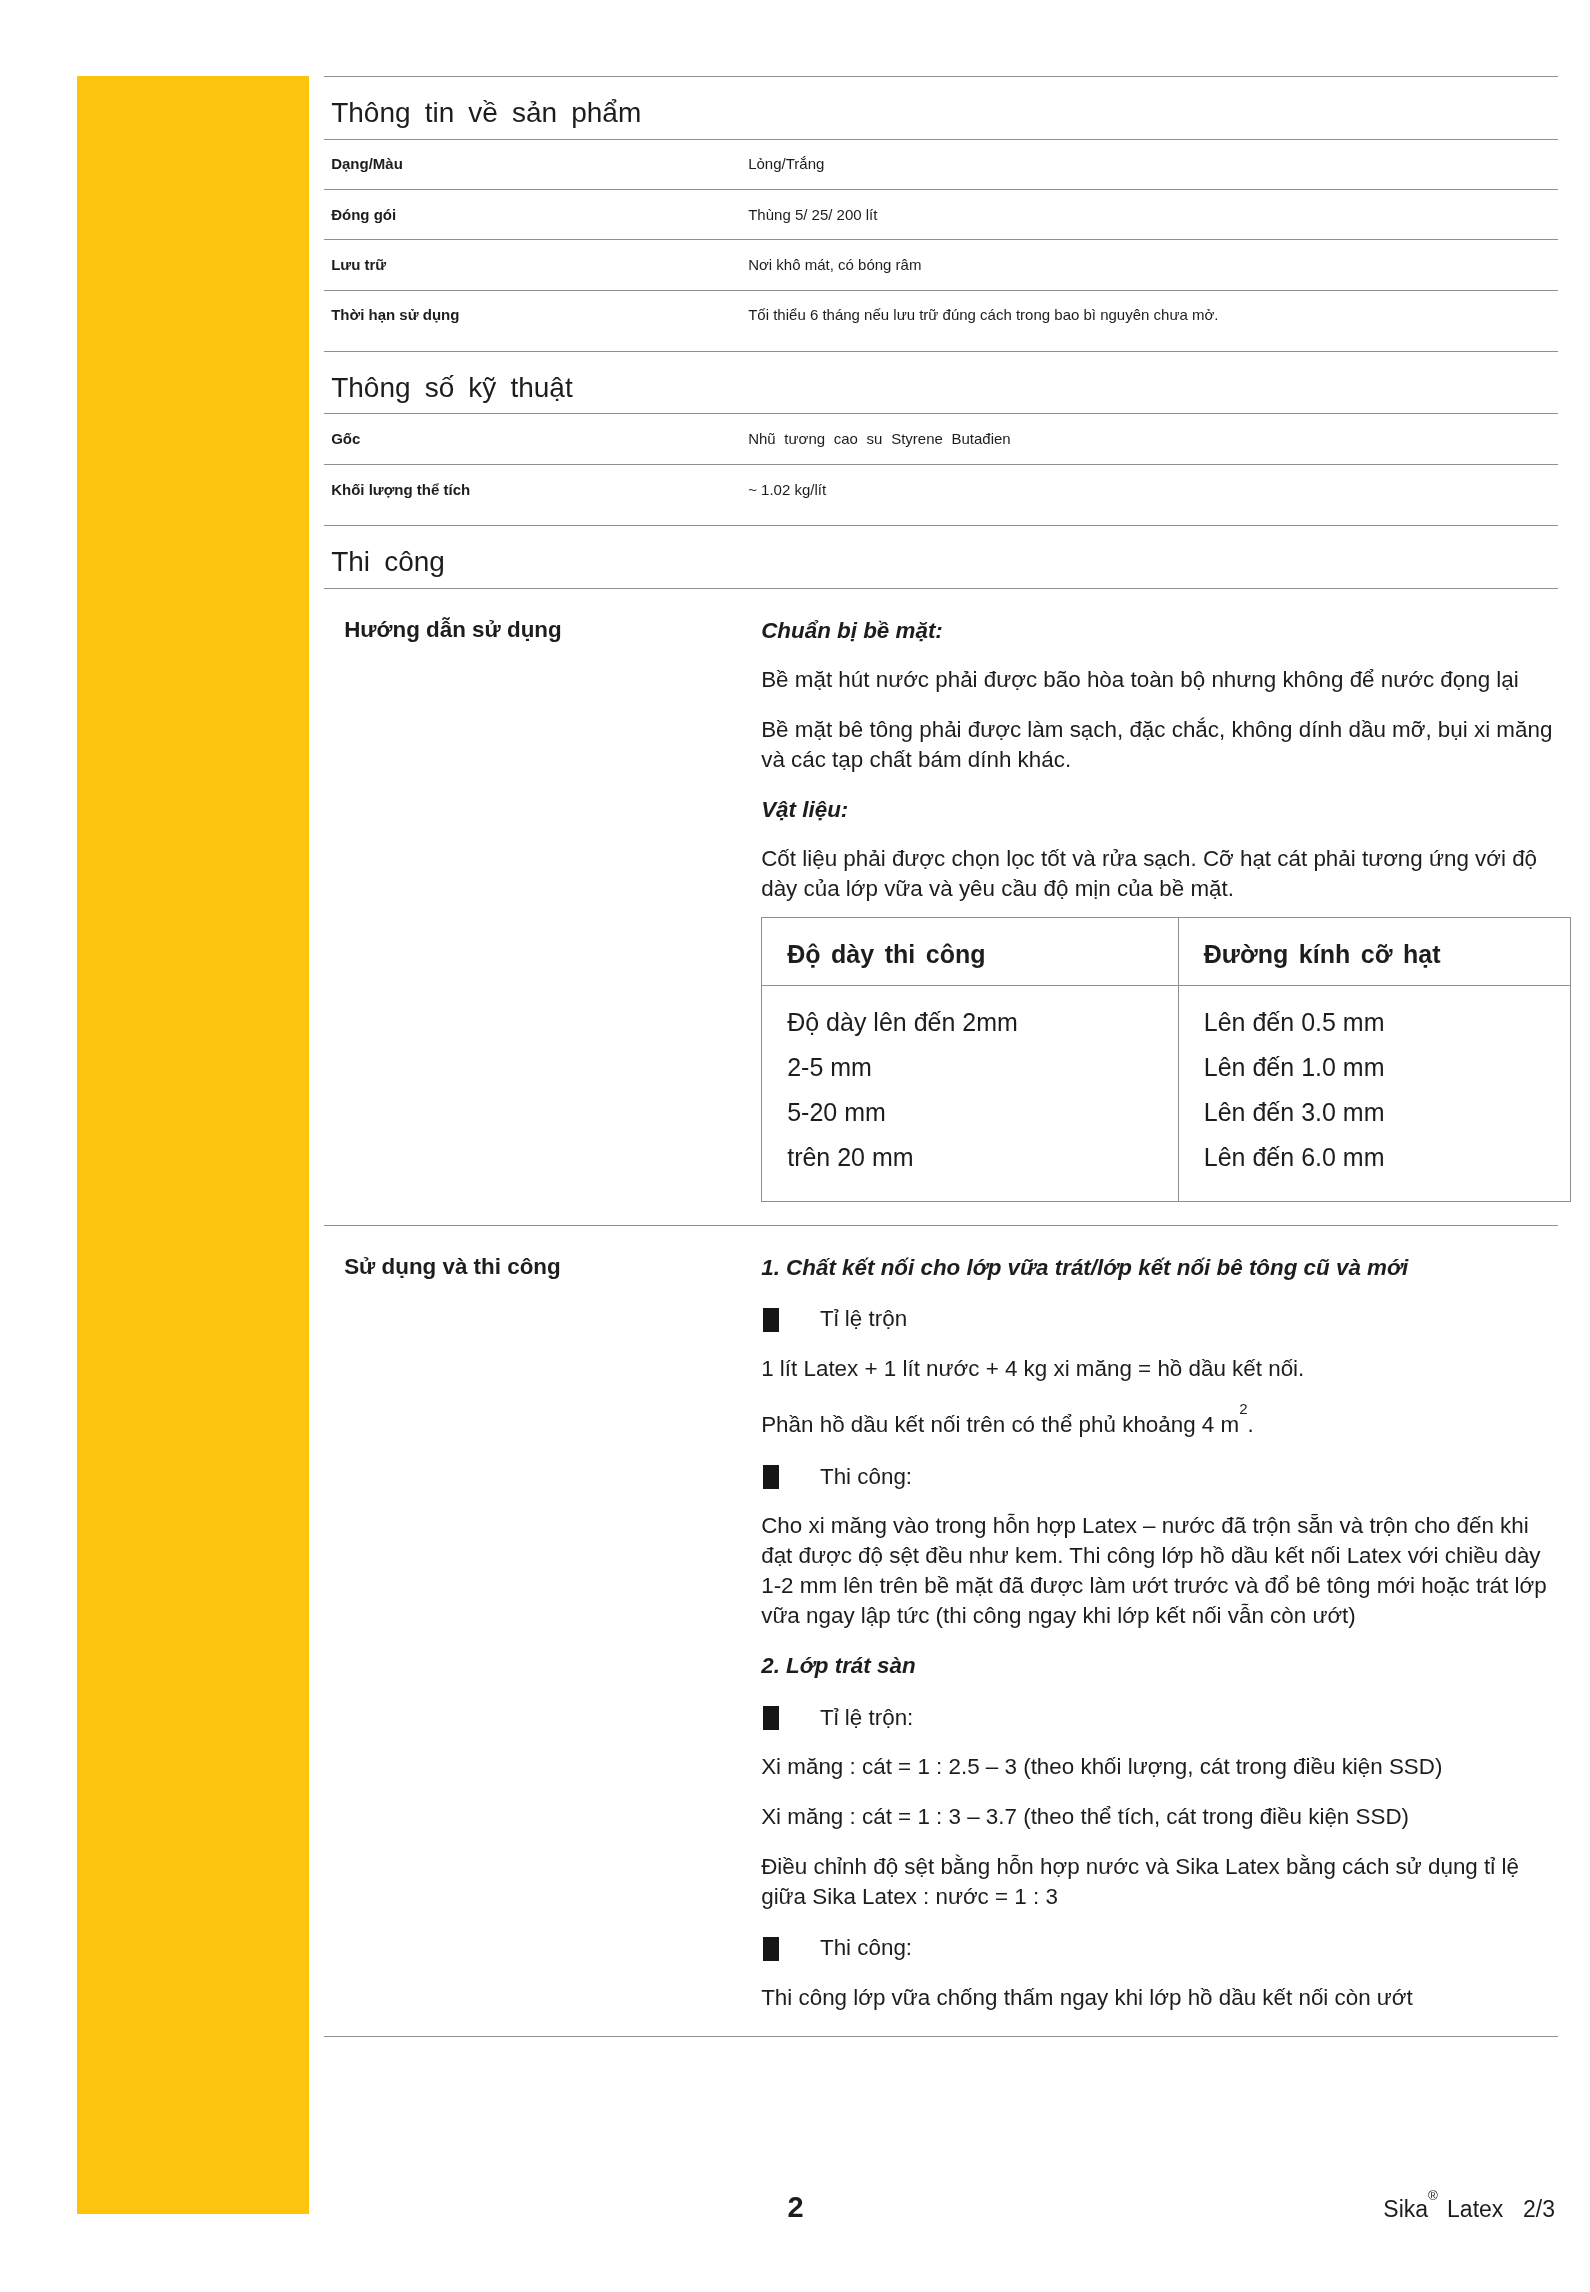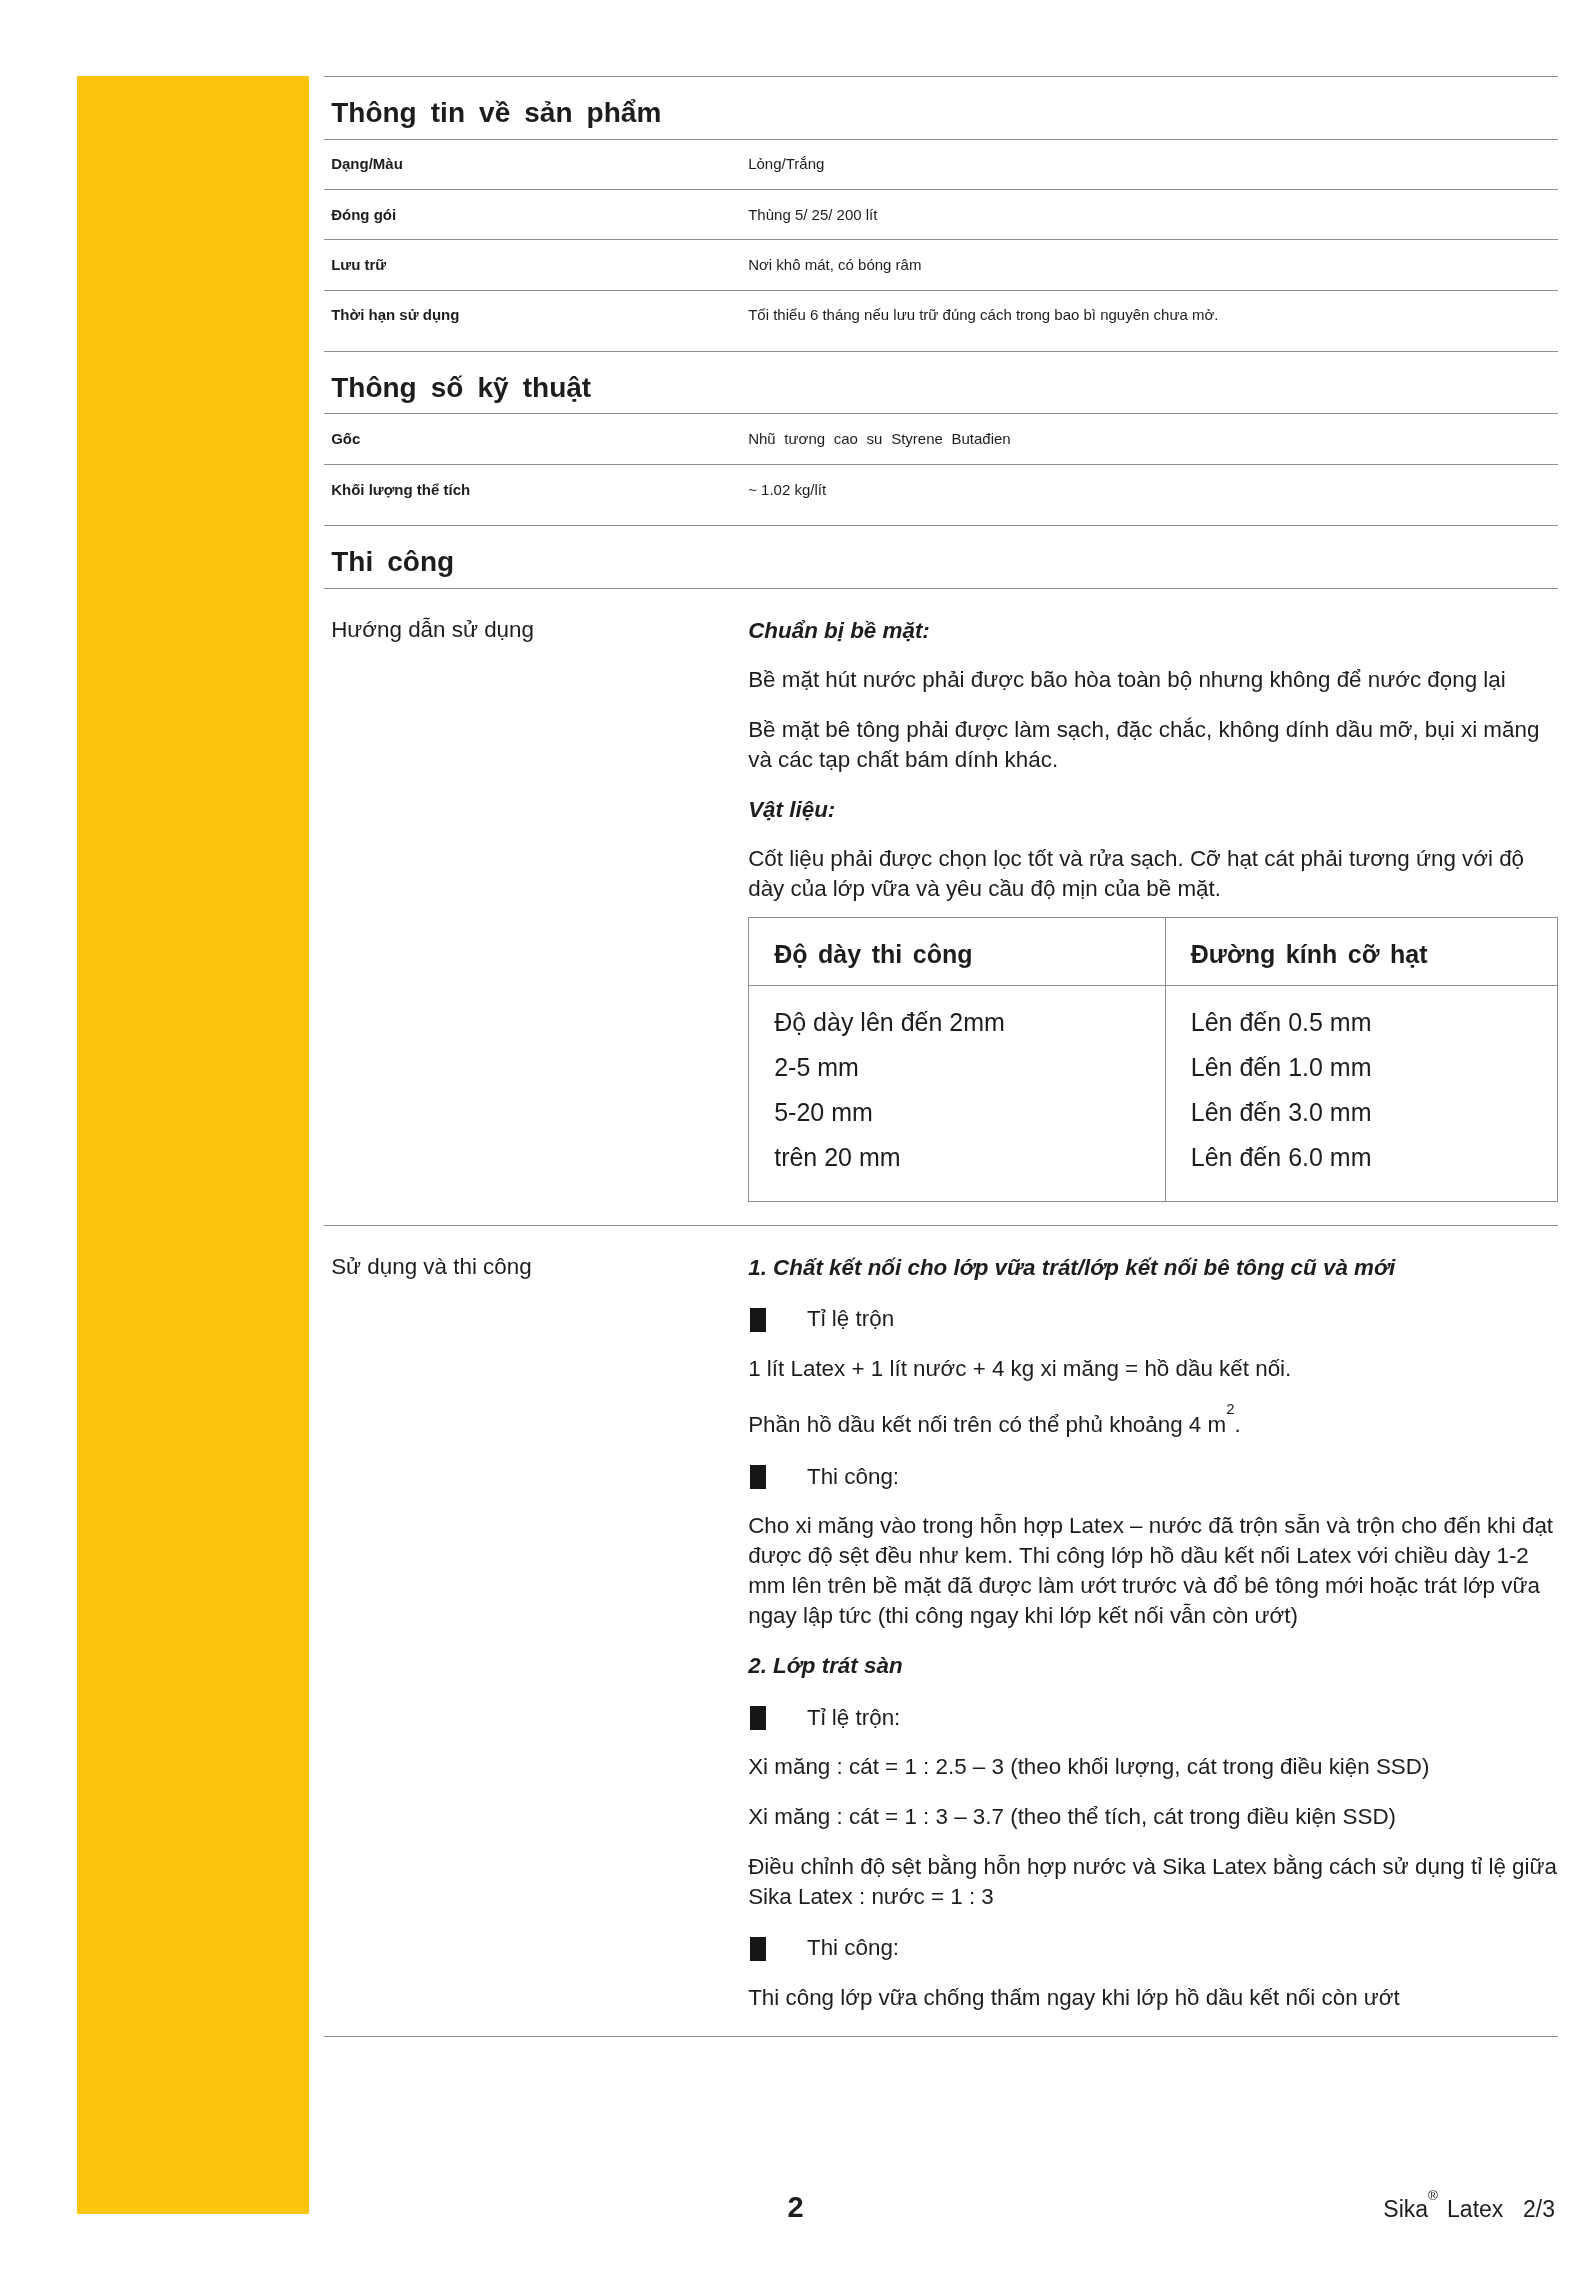--- a/index.html
+++ b/index.html
@@ -4,28 +4,28 @@
 <style>
   * { margin:0; padding:0; box-sizing:border-box; }
   html,body { background:#ffffff; }
   .page {
     position:relative; width:1591px; height:2293px; background:#ffffff;
     font-family:"Liberation Sans","DejaVu Sans",sans-serif; color:#1d1d1d; overflow:hidden;
   }
   .yellow-bar { position:absolute; left:77px; top:76px; width:232px; height:2138px; background:#FCC40D; }
   .content { position:absolute; left:324px; top:76px; width:1234px; }
   .rule { border-top:1.8px solid #8f8f8f; height:0; }
-  .section-title { font-size:28px; font-weight:bold; line-height:32px; padding:19.7px 0 9.9px 7.2px; word-spacing:6.3px; }
+  .section-title { font-size:28px; font-weight:normal; line-height:32px; padding:19.7px 0 9.9px 7.2px; word-spacing:6.3px; }
   .spec-row { display:flex; padding:10.7px 0 10.7px 7.2px; font-size:15px; line-height:28px; }
   .spec-row.last { padding-bottom:21.5px; }
   .spec-label { width:417px; flex:none; font-weight:bold; }
   .spec-value { flex:1; }
   .wide-words { word-spacing:4.5px; }
   .rich-row { display:flex; padding:27px 0 23px 7.2px; font-size:22.4px; line-height:30px; }
-  .rich-label { width:417px; flex:none; font-weight:normal; line-height:28px; }
+  .rich-label { width:417px; flex:none; font-weight:bold; line-height:28px;margin-left:13px; }
   .rich-body { flex:1; }
   .it { font-style:italic;font-weight:bold; }
   .block { margin-top:19.7px; }
   .block.first { margin-top:0; }
   .bullet-item { display:flex; align-items:flex-start; margin-top:21.5px; }
   .bullet-square { width:16px; height:24px; background:#161616; flex:none; margin:3.6px 41px 0 1.8px; }
   .grain-table { border-collapse:collapse; width:810px; margin-top:12.5px; border:1.8px solid #8f8f8f; font-size:25px; }
   .grain-table th { width:51.5%; text-align:left; font-weight:bold; padding:21.5px 9px 16px 25px; border-bottom:1.8px solid #8f8f8f; word-spacing:3.6px; }
   .grain-table th:last-child, .grain-table td:last-child { border-left:1.8px solid #8f8f8f; width:48.5%; }
   .grain-table td { text-align:left; padding:9px 9px 8px 25px; line-height:28px; }

